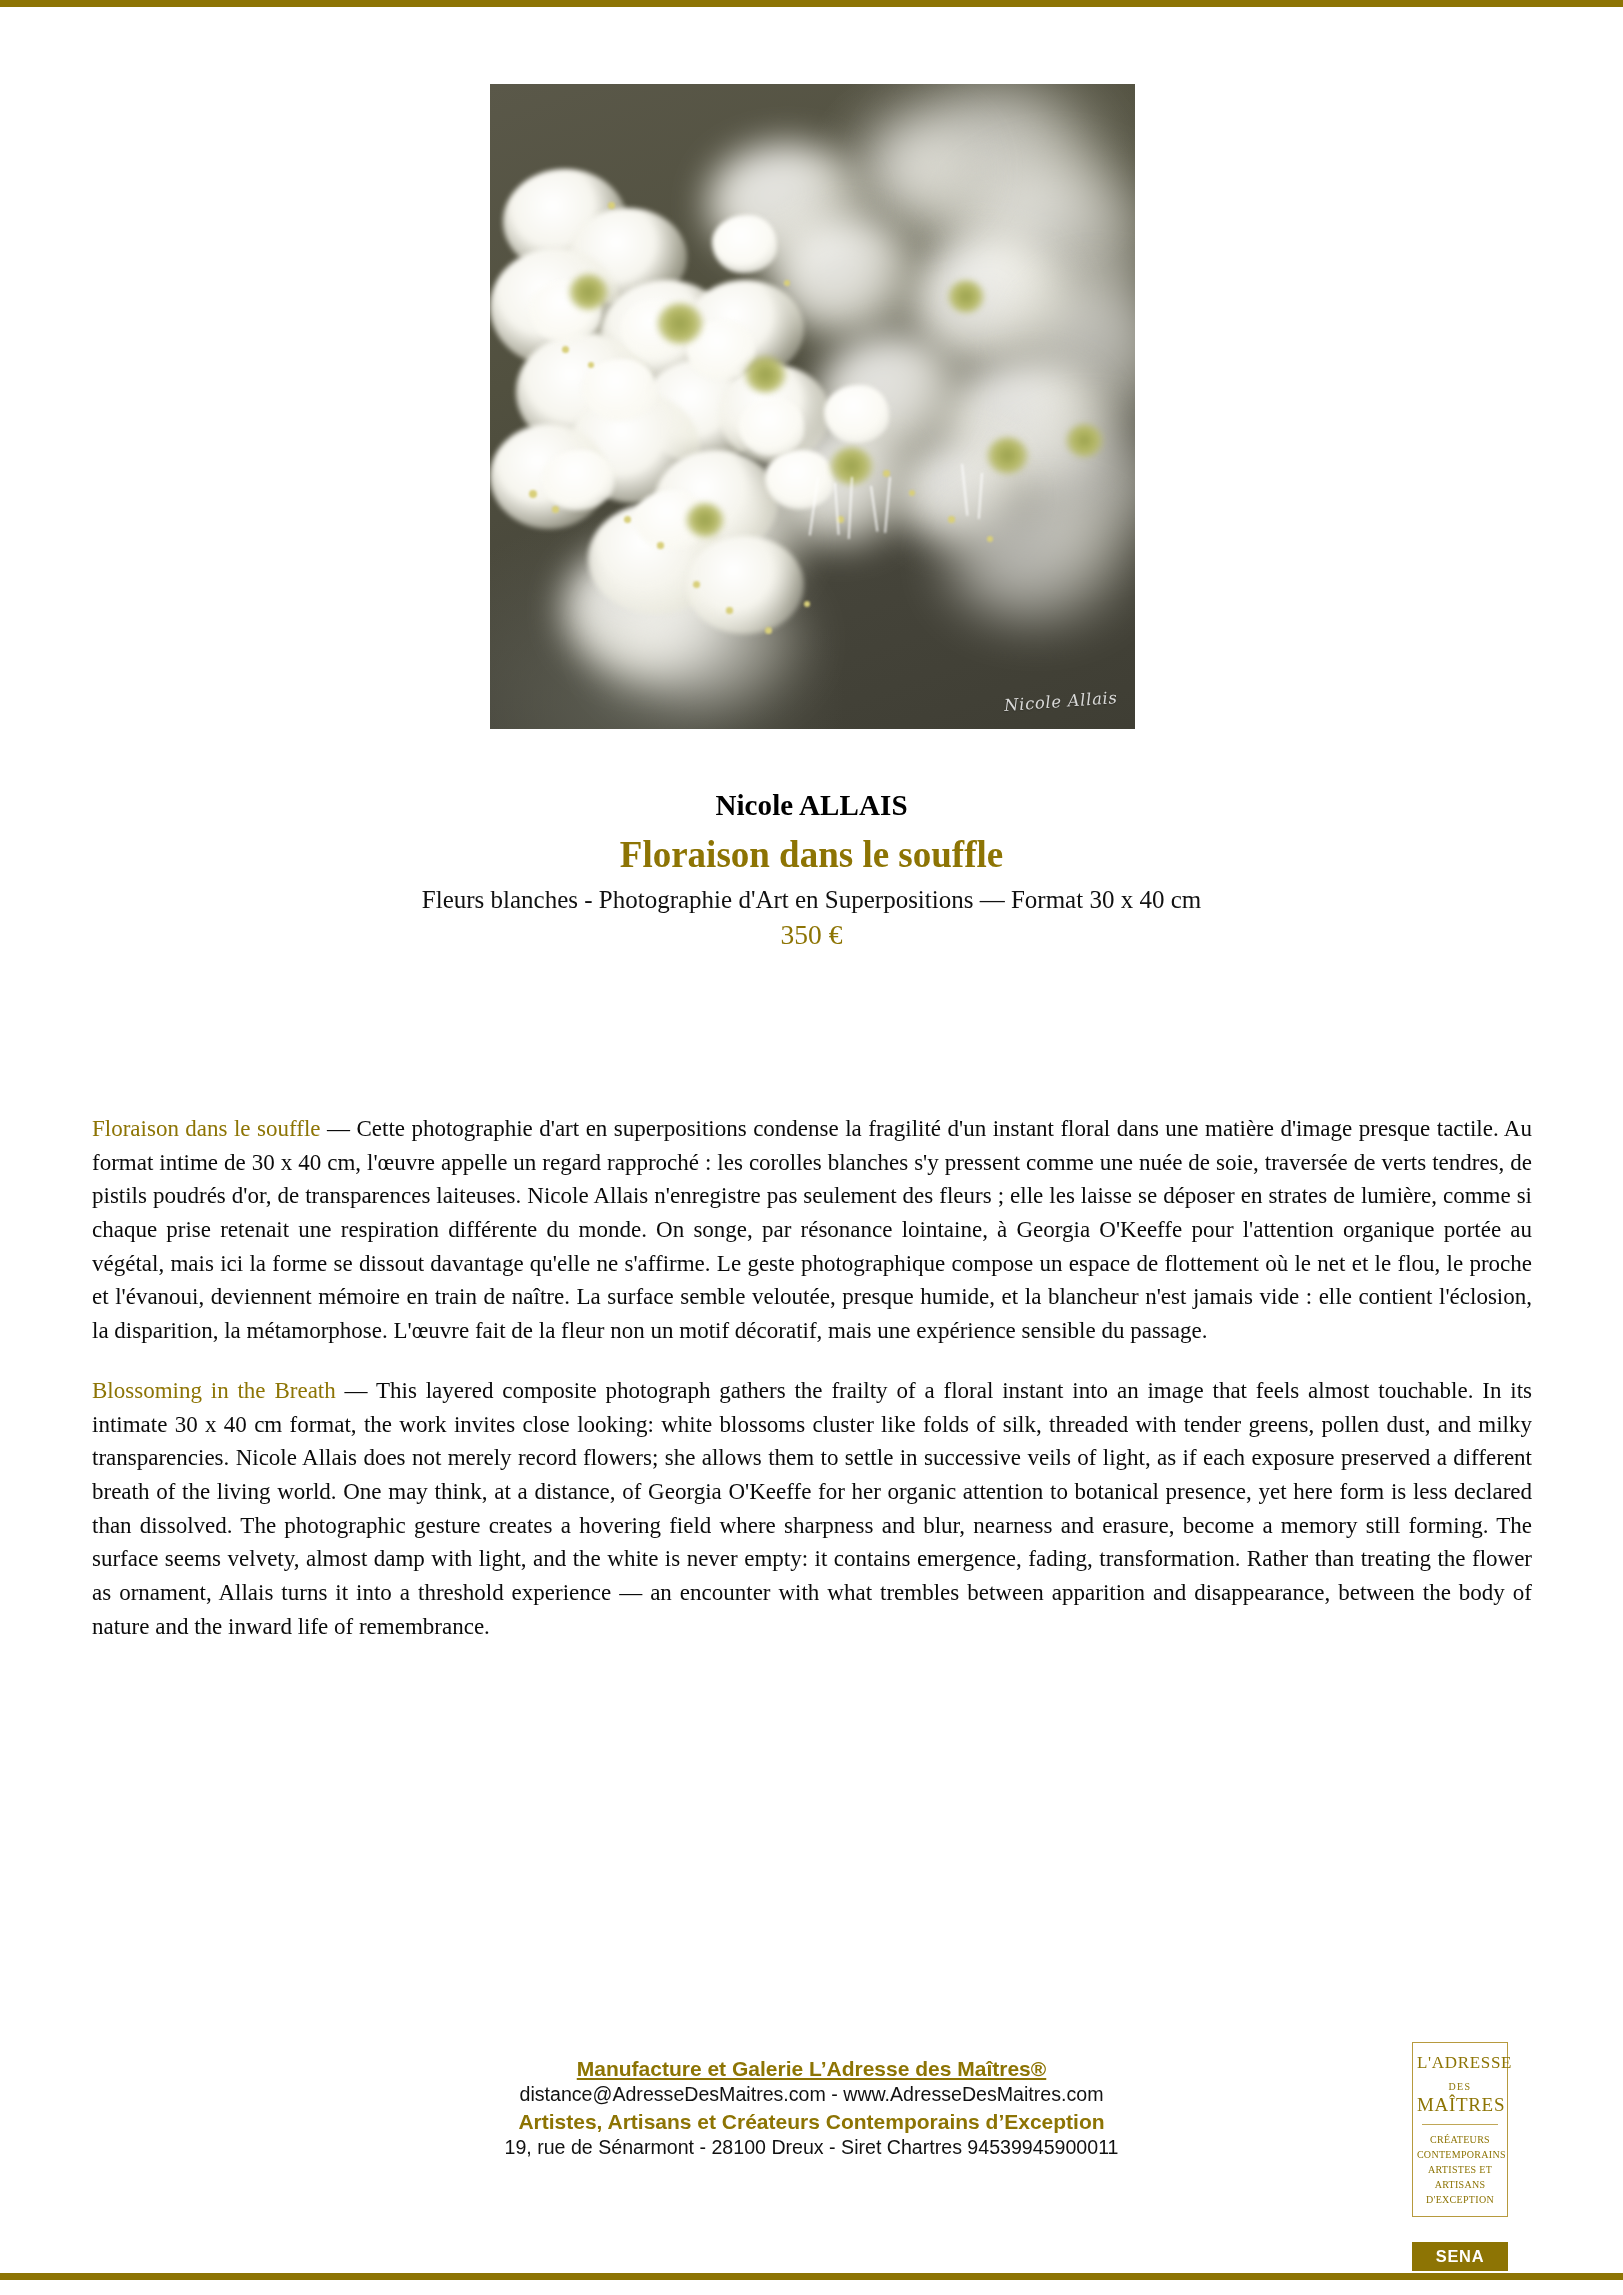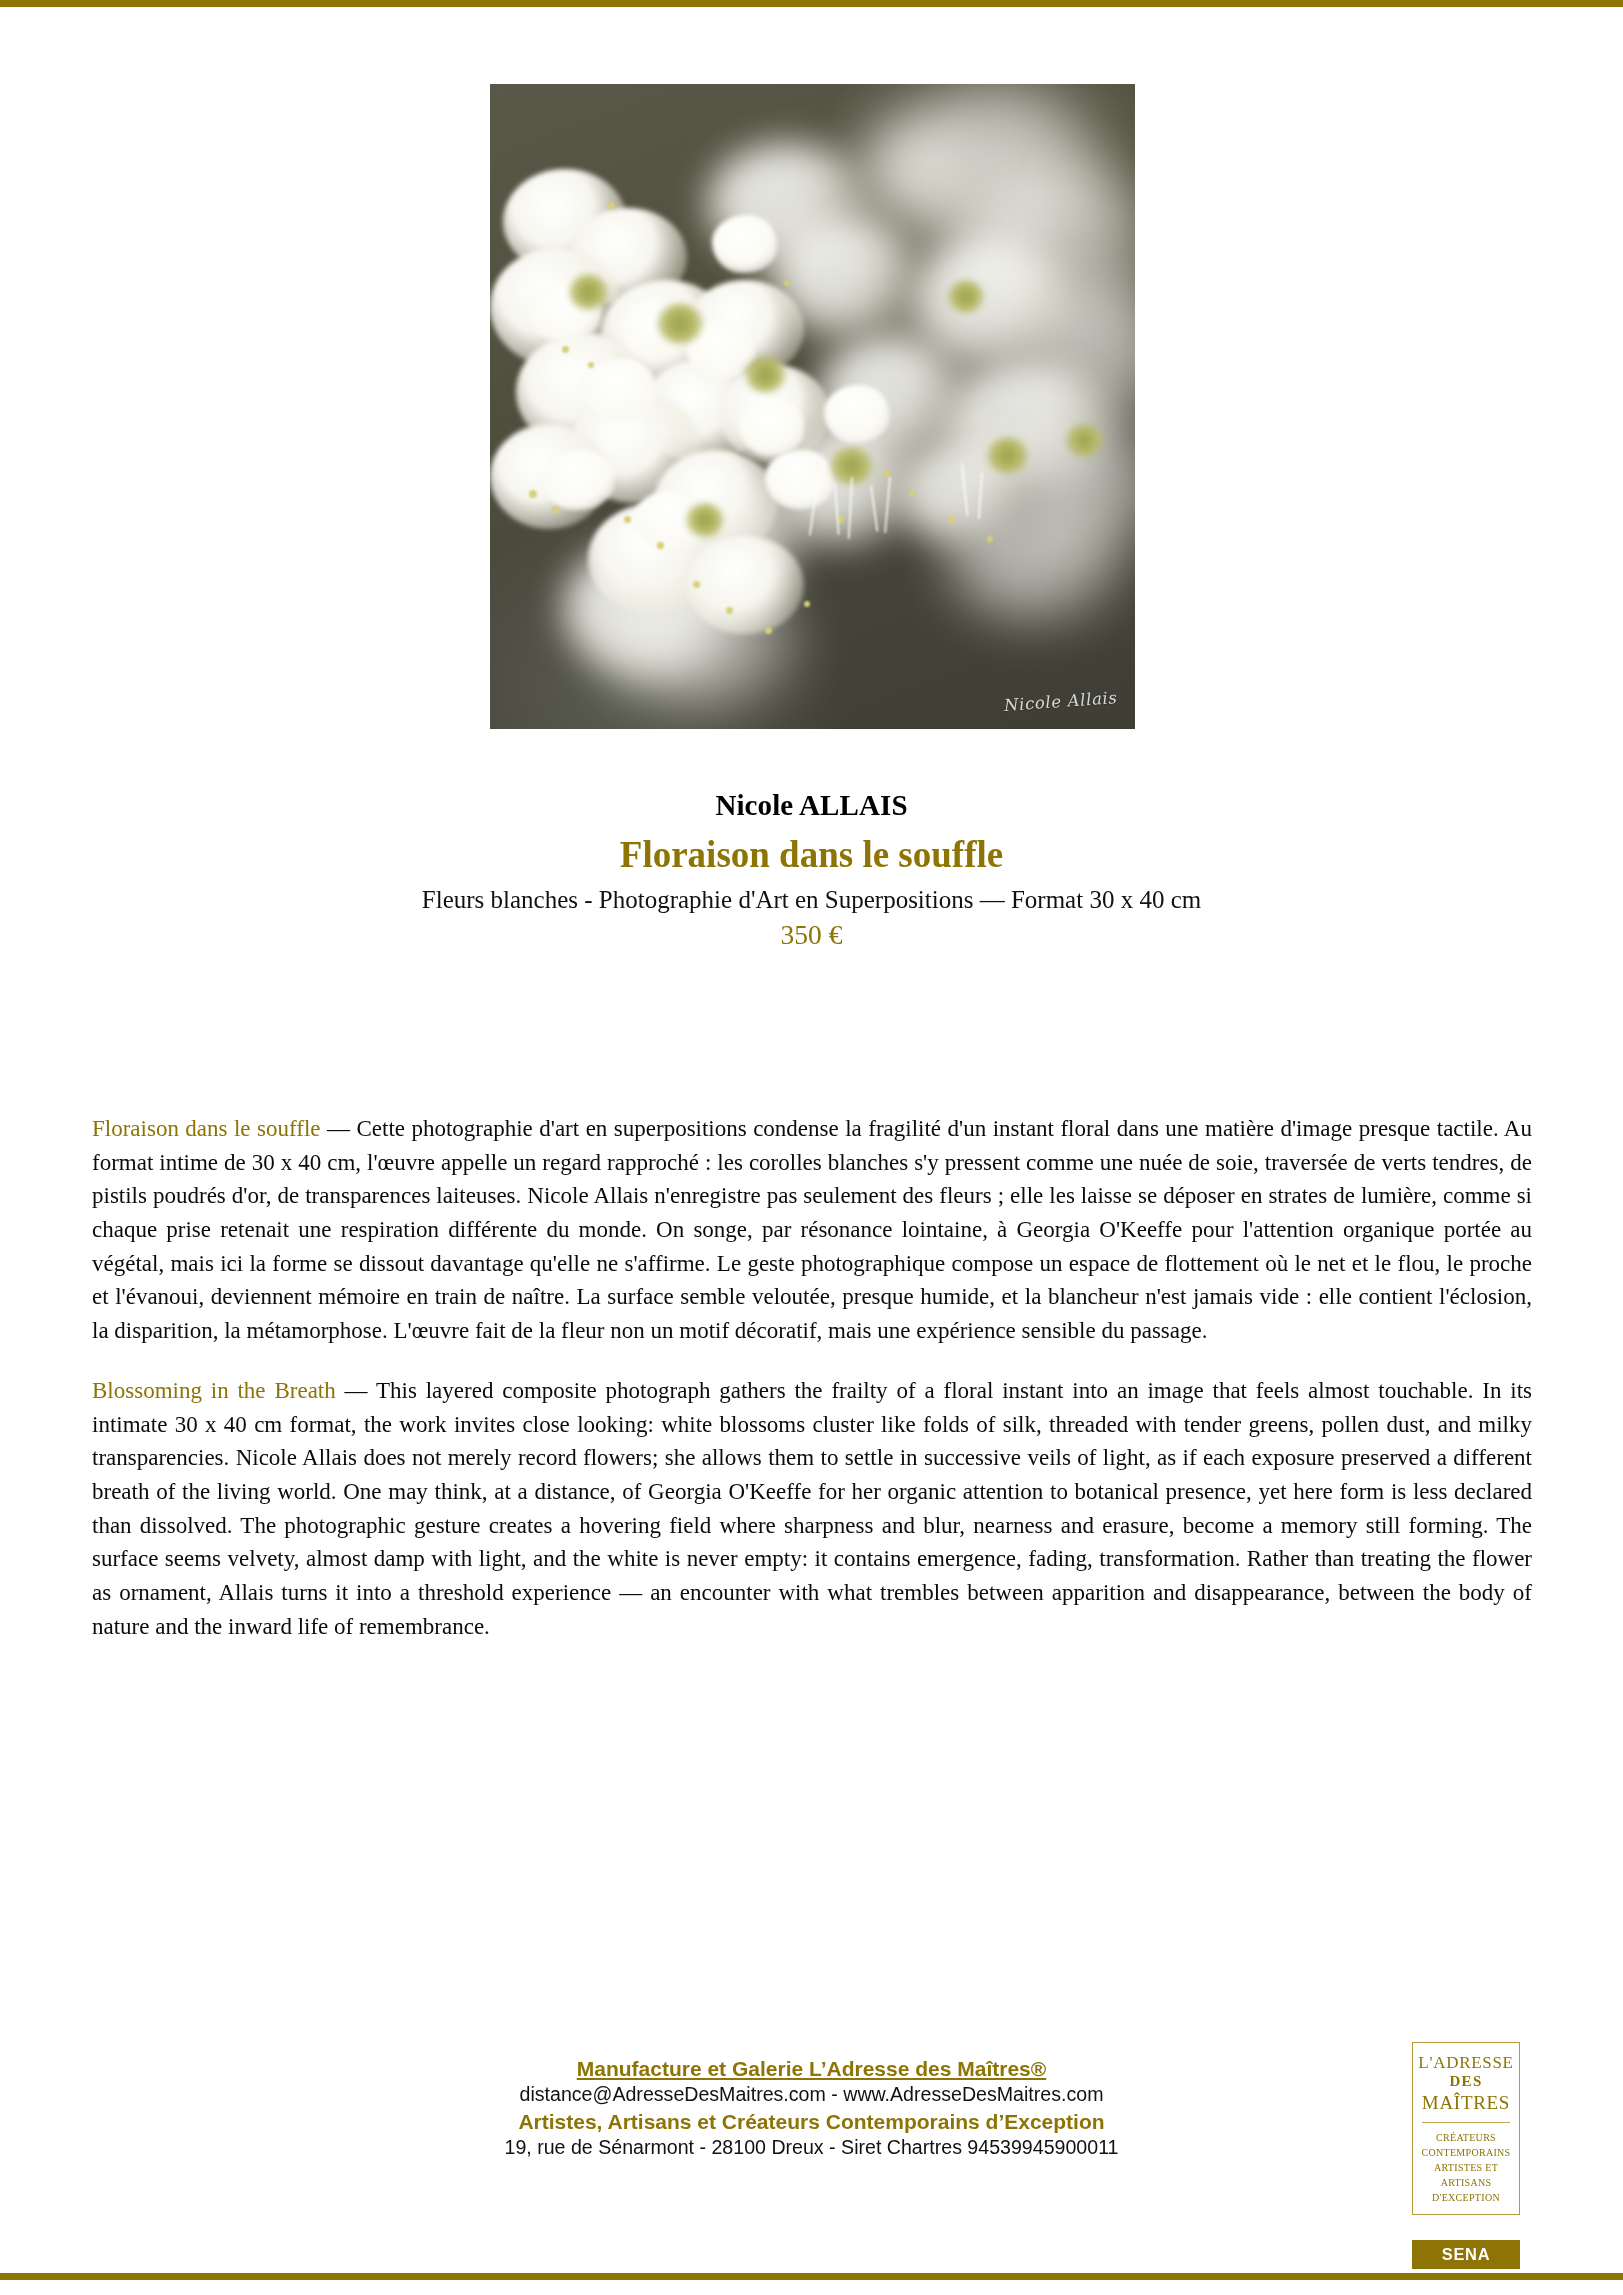--- a/index.html
+++ b/index.html
@@ -178,40 +178,39 @@
   .f-black2 {
     color: #111111;
     font-size: 19.6px;
   }
 
   
   .logo-block {
     position: absolute;
     left: 1412px;
     top: 2042px;
-    width: 108px;
+    width: 96px;
   }
   .logo-card {
     border: 1.3px solid #b79a3e;
     background: #ffffff;
     padding: 10.5px 3.9px 9.2px 3.9px;
     text-align: center;
     font-family: "Liberation Serif", serif;
     color: #8d7404;
   }
   .logo-l1 {
     font-size: 17px;
     letter-spacing: 0.7px;
     line-height: 1.05;
   }
   .logo-l2 {
-    font-size: 15px;
+    font-size: 10px;
     letter-spacing: 1.3px;
-    margin-top: 2px;
-    font-weight: bold;
+    margin-top: 10px;
   }
   .logo-l3 {
     font-size: 19px;
     letter-spacing: 0.7px;
     margin-top: 2px;
   }
   .logo-rule {
     border-top: 0.7px solid #c0a757;
     margin: 7.9px 5.2px 6.5px 5.2px;
   }

